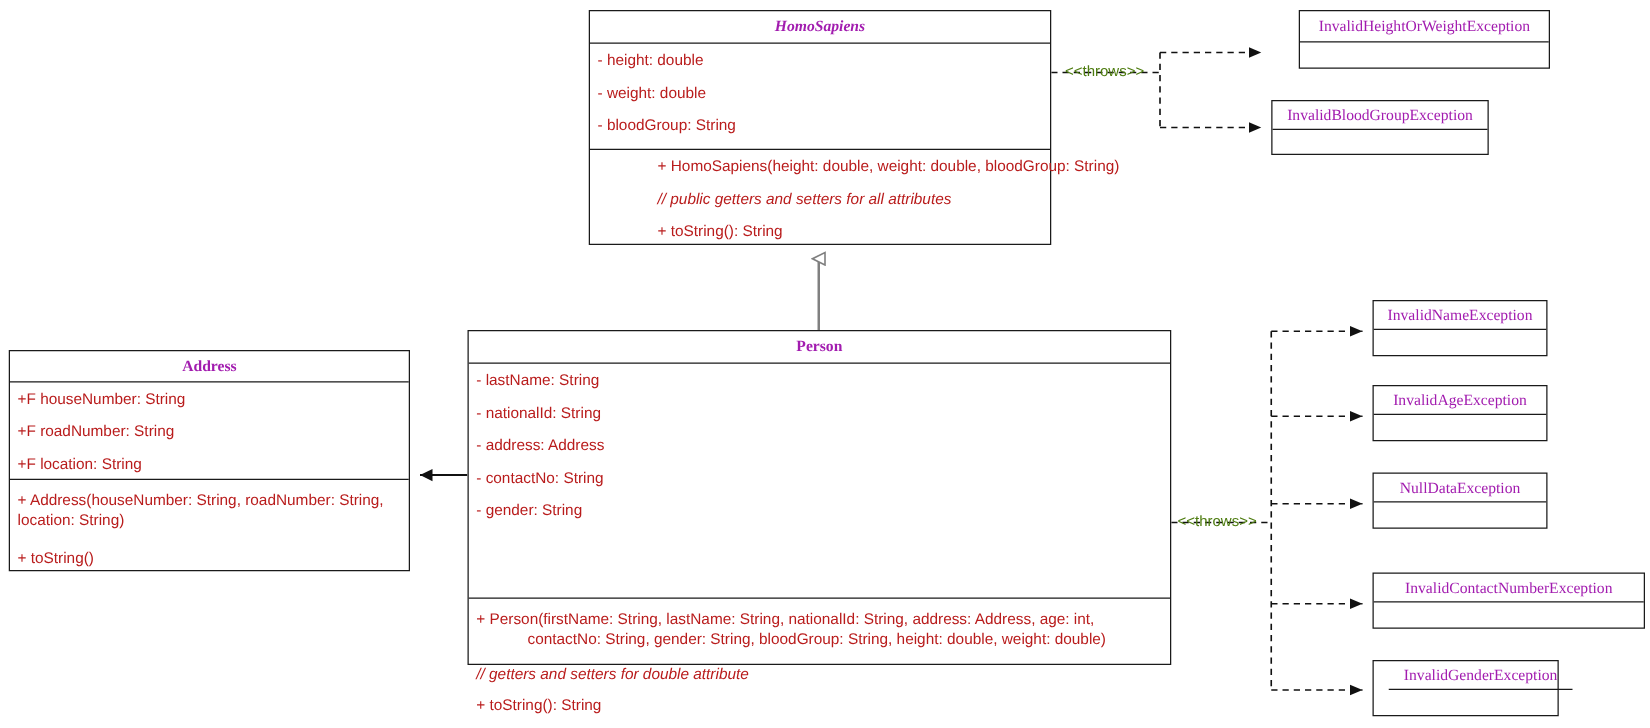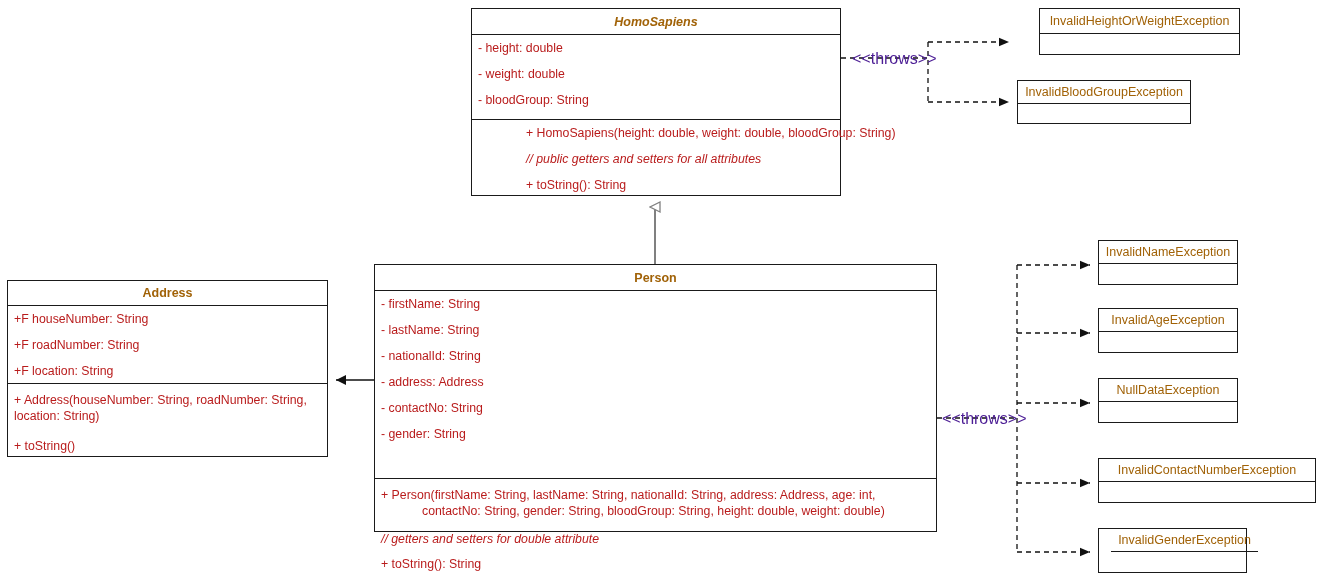--- a/index.html
+++ b/index.html
@@ -2,30 +2,30 @@
 <html><head>
 <meta charset="utf-8">
 <style>
   html,body{margin:0;padding:0;background:#ffffff;}
   #canvas{position:relative;width:1320px;height:582px;background:#ffffff;
           font-family:"Liberation Sans",sans-serif;overflow:hidden;}
 
   .uml-box{position:absolute;box-sizing:border-box;border:1.5px solid #1a1a1a;
            background:#ffffff;}
   .uml-title{box-sizing:border-box;width:100%;text-align:center;
-             font-weight:bold;font-size:12.5px;color:#a16207;
-             display:flex;align-items:center;justify-content:center;}
+             font-weight:bold;font-size:12.5px;color:#a21caf;
+             display:flex;align-items:center;justify-content:center;font-family:Liberation Serif, serif;}
   .uml-title.italic{font-style:italic;}
   .divider{border-bottom:1.5px solid #1a1a1a;}
   .compartment{box-sizing:border-box;padding:0;}
   .row{font-size:12.3px;color:#b91c1c;padding:0 6px;display:flex;align-items:center;
        white-space:pre;}
   .row.wrap{white-space:pre-wrap;line-height:15.5px;align-items:flex-start;padding-top:3px;}
 
-  .stereo{position:absolute;font-size:16px;color:#4c1d95;white-space:nowrap;}
+  .stereo{position:absolute;font-size:12px;color:#4d7c0f;white-space:nowrap;}
 
   svg.overlay{position:absolute;left:0;top:0;width:1320px;height:582px;
               pointer-events:none;overflow:visible;}
 </style>
 </head>
 <body>
 
 <div id="canvas">
 
   <svg class="overlay">
@@ -80,21 +80,20 @@
     <div class="compartment" style="height:75px;margin-left:48px;">
       <div class="row" style="height:26px;">+ HomoSapiens(height: double, weight: double, bloodGroup: String)</div>
       <div class="row" style="height:26px;font-style:italic;">// public getters and setters for all attributes</div>
       <div class="row" style="height:26px;">+ toString(): String</div>
     </div>
   </div>
 
   <div class="uml-box" style="left:374px;top:264px;width:563px;height:268px;">
     <div class="uml-title divider" style="height:26px;">Person</div>
     <div class="compartment divider" style="height:188px;">
-      <div class="row" style="height:26px;">- firstName: String</div>
       <div class="row" style="height:26px;">- lastName: String</div>
       <div class="row" style="height:26px;">- nationalId: String</div>
       <div class="row" style="height:26px;">- address: Address</div>
       <div class="row" style="height:26px;">- contactNo: String</div>
       <div class="row" style="height:26px;">- gender: String</div>
     </div>
     <div class="compartment" style="height:90px;">
       <div class="row wrap" style="height:38px;padding-top:9px;">+ Person(firstName: String, lastName: String, nationalId: String, address: Address, age: int,
             contactNo: String, gender: String, bloodGroup: String, height: double, weight: double)</div>
       <div class="row" style="height:26px;font-style:italic;">// getters and setters for double attribute</div>

